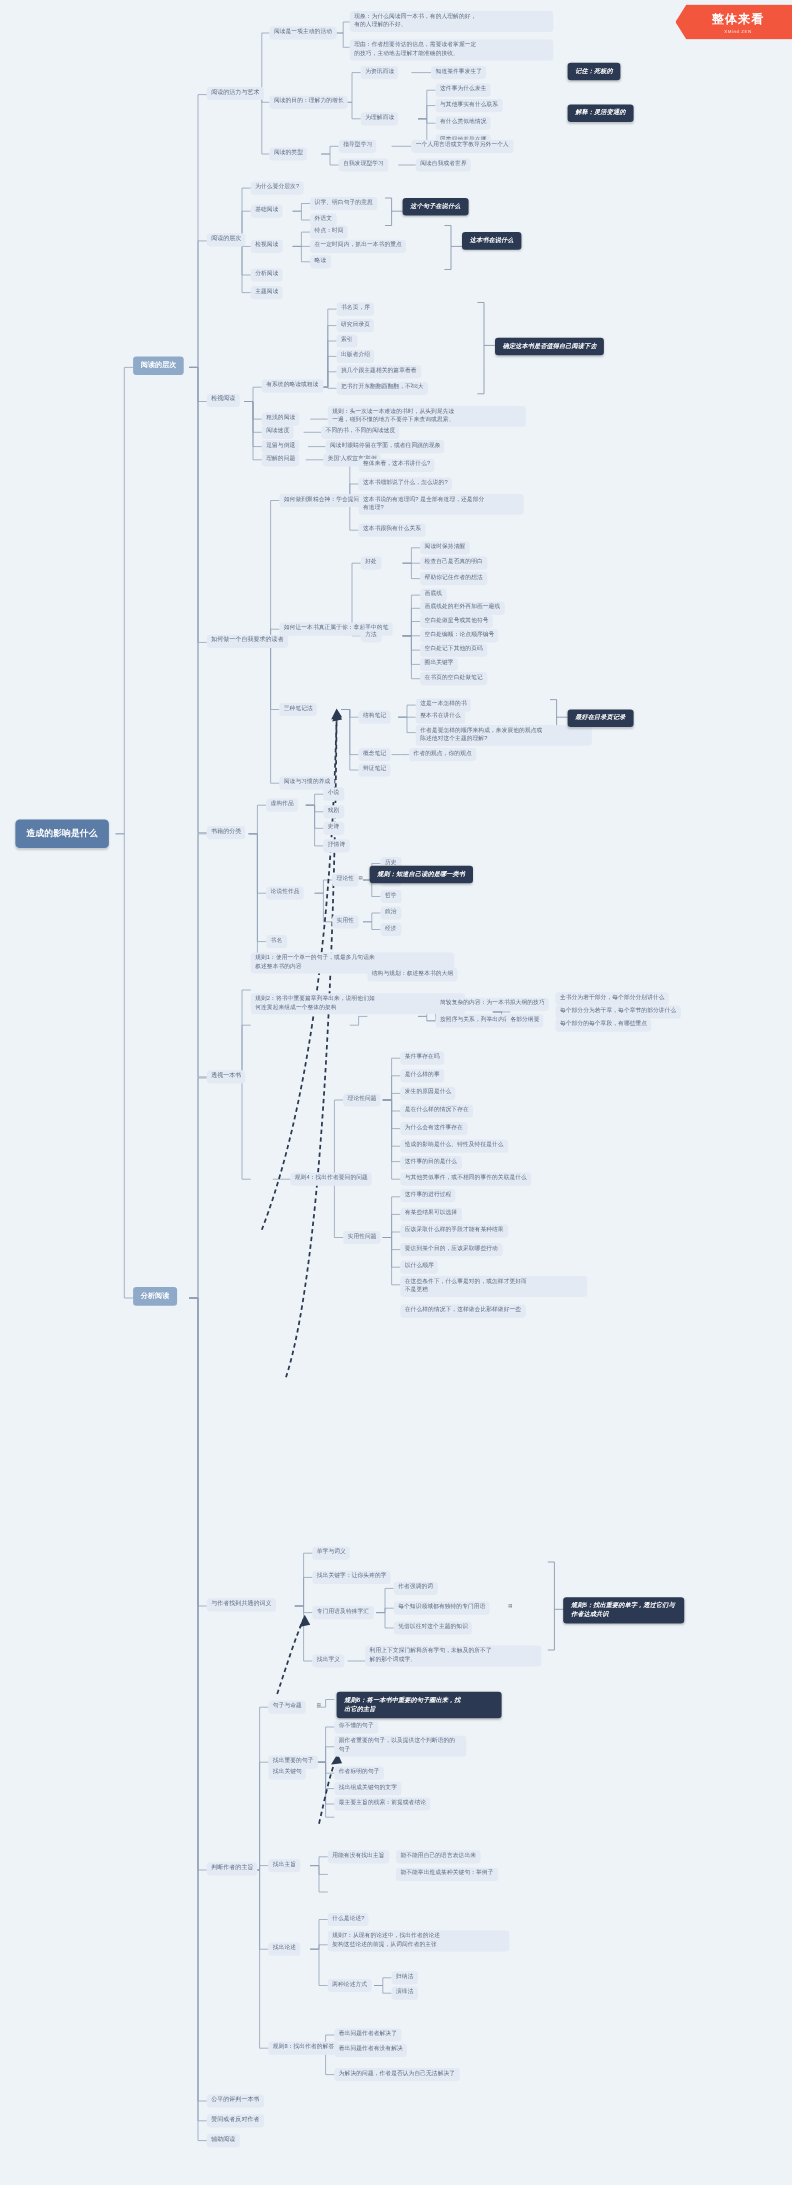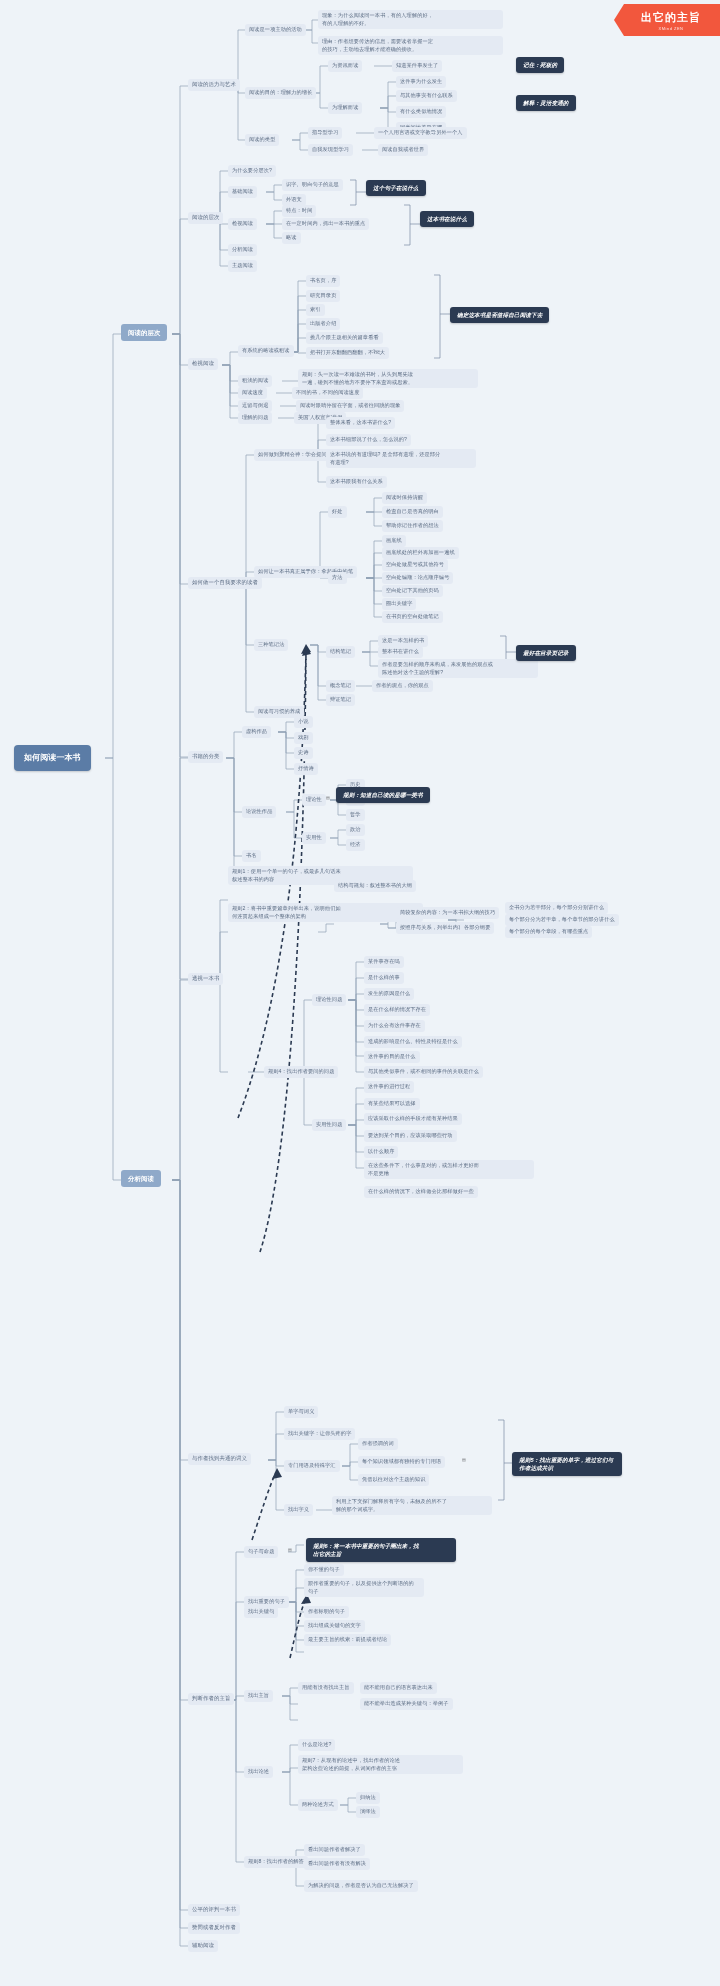--- a/index.html
+++ b/index.html
@@ -285,25 +285,25 @@
     </g>
     <g fill="#2b3a52">
       <polygon points="306,646 302,656 311,654"></polygon>
       <polygon points="306,644 301,654 311,652"></polygon>
       <polygon points="277,1468 272,1479 282,1477"></polygon>
       <polygon points="307,1594 301,1604 311,1603"></polygon>
     </g>
   </svg>
 
   <div class="trial-badge">
-    <div class="t1">出它的主旨</div>
+    <div class="t1">整体来看</div>
     <div class="t2">XMind ZEN</div>
   </div>
 
-  <div class="node root" style="left:14px; top:745px;">如何阅读一本书</div>
+  <div class="node root" style="left:14px; top:745px;">造成的影响是什么</div>
 
   <div class="node main" style="left:121px; top:324px;">阅读的层次</div>
   <div class="node main" style="left:121px; top:1170px;">分析阅读</div>
 
   <div class="node l2" style="left:188px; top:79px;">阅读的活力与艺术</div>
   <div class="node" style="left:245px; top:24px;">阅读是一项主动的活动</div>
   <div class="node" style="left:318px; top:10px; width:185px;">现象：为什么阅读同一本书，有的人理解的好，
 有的人理解的不好。</div>
   <div class="node" style="left:318px; top:36px; width:185px;">理由：作者想要传达的信息，需要读者掌握一定
 的技巧，主动地去理解才能准确的接收。</div>

